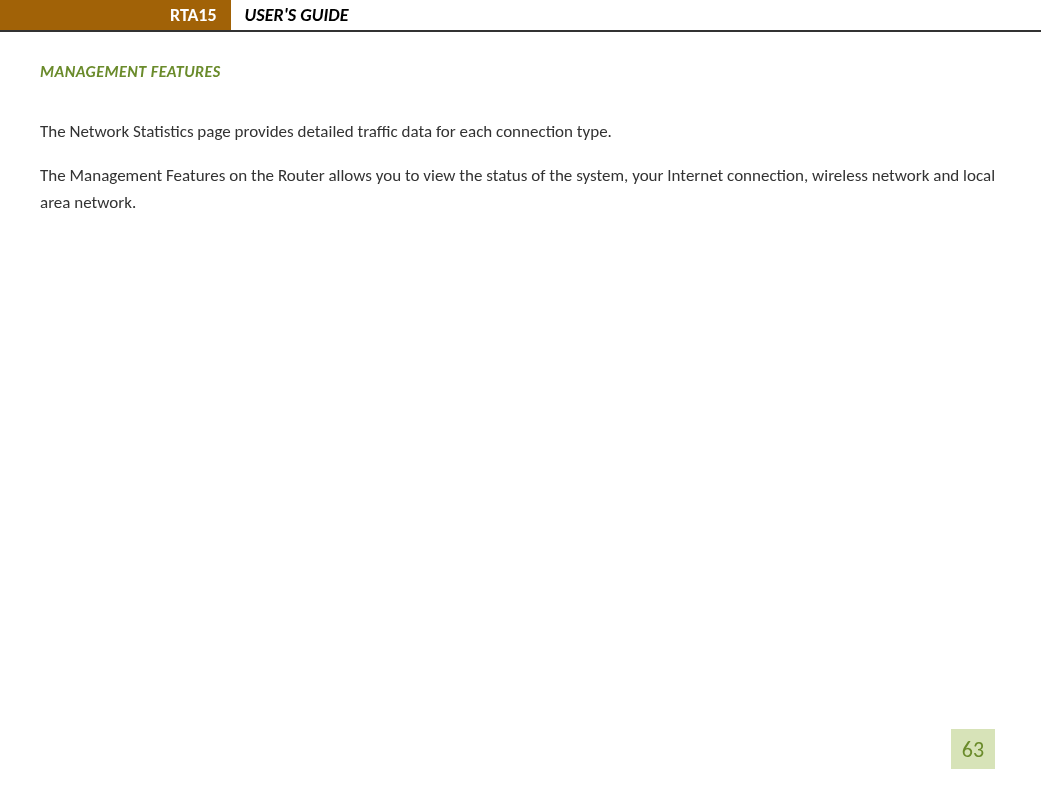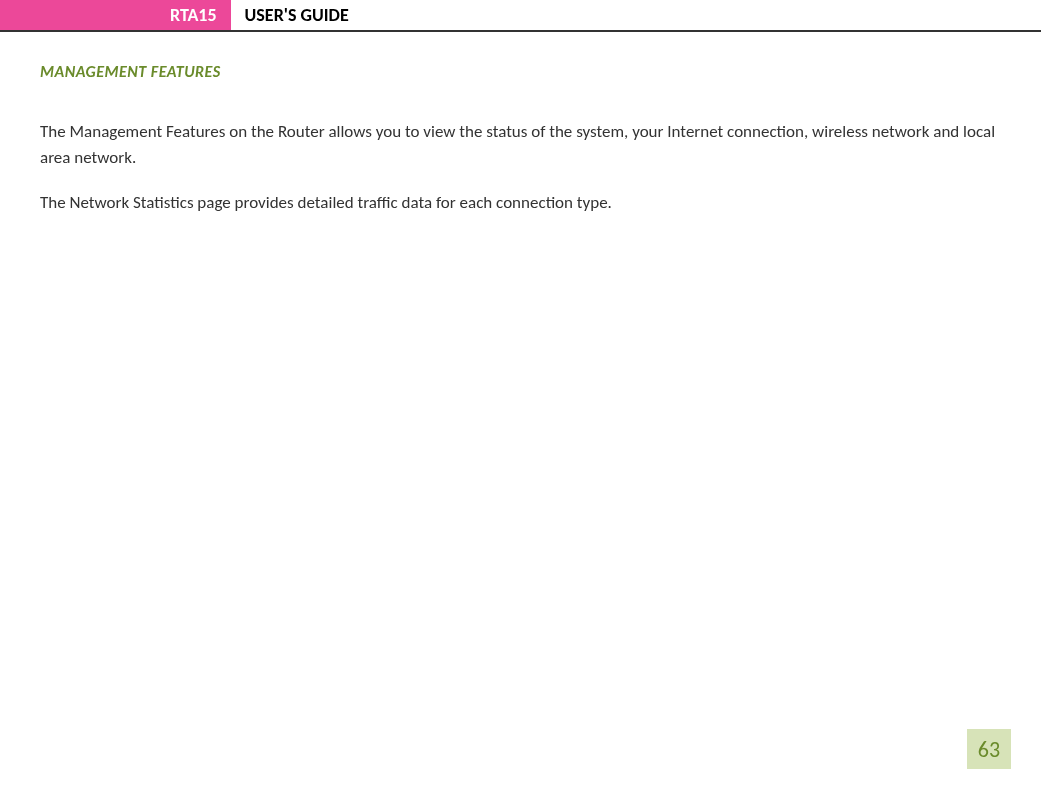--- a/index.html
+++ b/index.html
@@ -14,35 +14,36 @@
       position: relative;
       background: white;
     }
     .header-bar {
       display: flex;
       align-items: stretch;
       border-bottom: 2px solid #333;
       height: 32px;
     }
     .header-badge {
-      background: #ec4899;
+      background: #a16207;
       color: white;
       font-weight: bold;
       font-size: 18px;
       padding: 5px 14px 5px 170px;
       display: flex;
       align-items: center;
     }
     .header-title {
       font-weight: bold;
       font-size: 18px;
       color: #000;
       padding: 5px 14px;
       display: flex;
       align-items: center;
+      font-style: italic;
     }
     .content {
       padding: 30px 40px 0 40px;
     }
     .section-heading {
       color: #6a8b2b;
       font-style: italic;
       font-weight: bold;
       font-size: 16px;
       letter-spacing: 0.5px;
@@ -50,38 +51,38 @@
     }
     .body-text {
       color: #333;
       font-size: 17px;
       line-height: 1.55;
       margin-bottom: 18px;
     }
     .page-number-box {
       position: absolute;
       bottom: 22px;
-      right: 30px;
+      right: 46px;
       background: #d7e3b8;
       color: #6a8b2b;
       font-size: 22px;
       width: 44px;
       height: 40px;
       display: flex;
       align-items: center;
       justify-content: center;
     }
   </style>
 </head>
 <body>
 
 <div class="header-bar">
   <div class="header-badge">RTA15</div>
   <div class="header-title">USER'S GUIDE</div>
 </div>
 
 <div class="content">
   <h2 class="section-heading">MANAGEMENT FEATURES</h2>
+  <p class="body-text">The Network Statistics page provides detailed traffic data for each connection type.</p>
   <p class="body-text">The Management Features on the Router allows you to view the status of the system, your Internet connection, wireless network and local area network.</p>
-  <p class="body-text">The Network Statistics page provides detailed traffic data for each connection type.</p>
 </div>
 
 <div class="page-number-box">63</div>
 
 </body></html>

